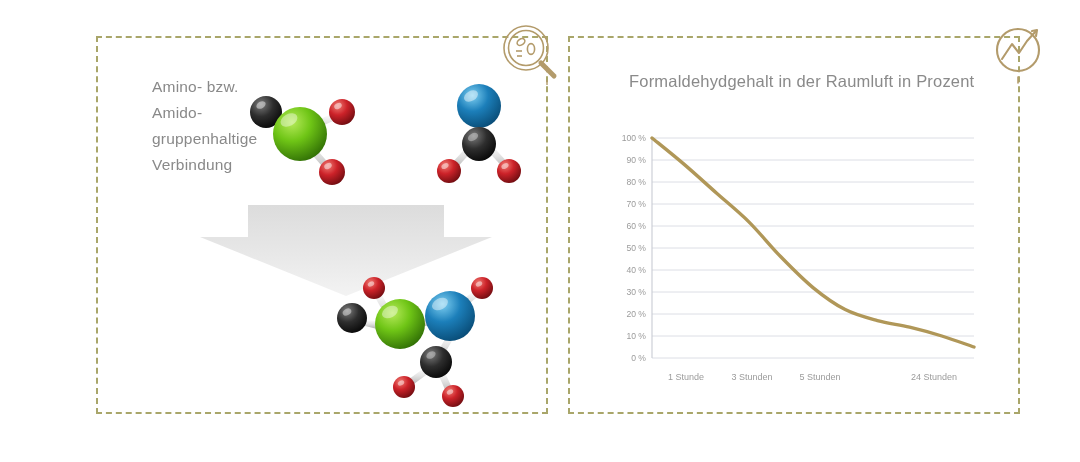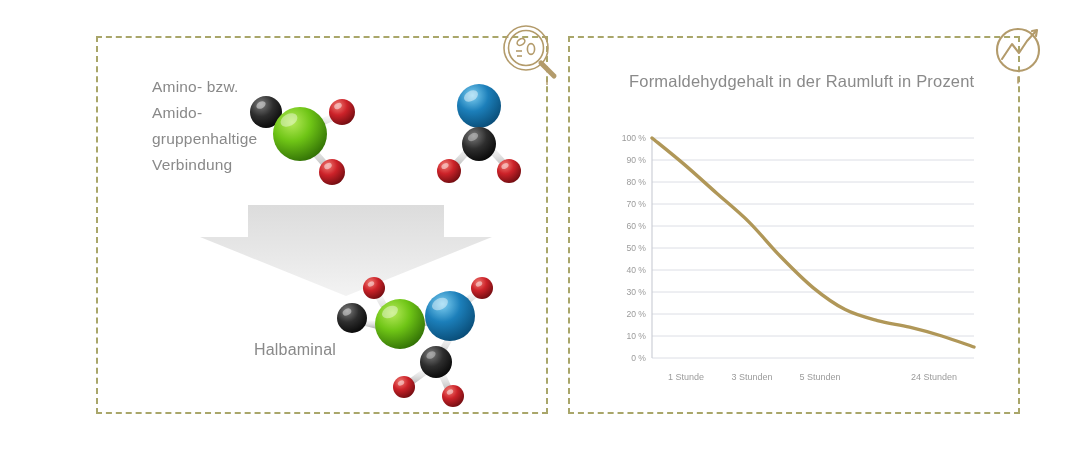--- a/index.html
+++ b/index.html
@@ -170,21 +170,20 @@
         <linearGradient id="arrG" x1="0" y1="0" x2="0" y2="1">
           <stop offset="0%" stop-color="#dcdcdc"></stop>
           <stop offset="55%" stop-color="#e8e8e8"></stop>
           <stop offset="100%" stop-color="#f3f3f3"></stop>
         </linearGradient>
       </defs>
       <path d="M52 2 L248 2 L248 34 L296 34 L150 93 L4 34 L52 34 Z" fill="url(#arrG)"></path>
     </svg>
   </div>
 
-  <div class="lbl" id="label-halbaminal">Halbaminal</div>
 
   <div class="mol" id="mol-halbaminal">
     <svg viewBox="0 0 184 134">
       <g stroke="url(#bondG)" stroke-width="7" stroke-linecap="round">
         <line x1="30" y1="48" x2="62" y2="56"></line>
         <line x1="66" y1="48" x2="50" y2="20"></line>
         <line x1="88" y1="54" x2="114" y2="46"></line>
         <line x1="132" y1="36" x2="152" y2="20"></line>
         <line x1="126" y1="62" x2="112" y2="86"></line>
         <line x1="104" y1="96" x2="82" y2="112"></line>

